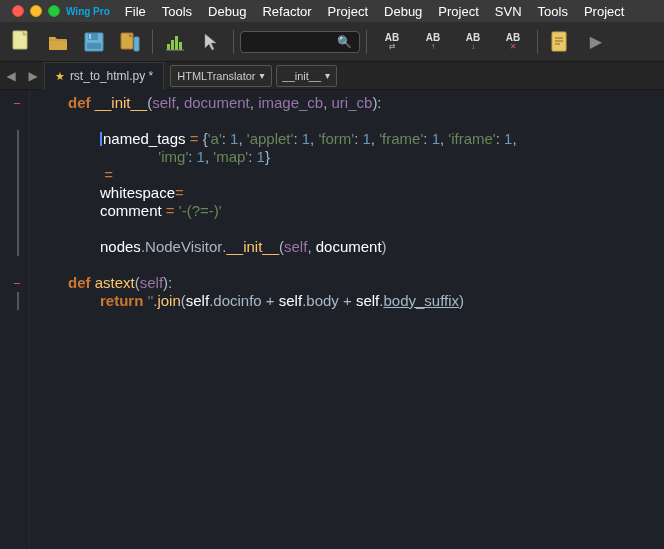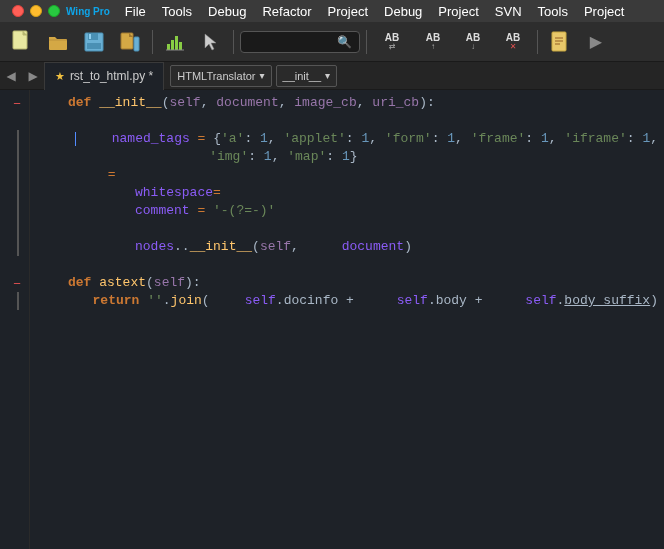--- a/index.html
+++ b/index.html
@@ -190,37 +190,37 @@
     #code-area {
       flex: 1;
       padding: 4px 0;
       overflow: hidden;
     }
     .code-line {
       height: 18px;
       display: flex;
       align-items: center;
       padding: 0 6px;
-      font-family: Liberation Mono, monospace;
-      font-size: 13px;
+      font-family: Liberation Sans, sans-serif;
+      font-size: 15px;
       white-space: pre;
       line-height: 18px;
     }
     .indent { display: inline-block; width: 32px; }
     .indent2 { display: inline-block; width: 64px; }
 
     
     .kw { color: #cc7832; font-weight: bold; } 
     .fn { color: #ffc66d; } 
     .param { color: #9876aa; }
     .str { color: #6a8759; }
     .num { color: #6897bb; }
     .op { color: #cc7832; }
     .plain { color: #a9b7c6; }
-    .var { color: #8b5cf6; padding-left: 35px; }
+    .var { color: #ffffff; }
     .method { color: #a9b7c6; }
     .underline { text-decoration: underline; }
 
     .left-margin {
       width: 30px;
       min-width: 30px;
       background: #1e2228;
       border-right: 1px solid #2a2a2a;
       display: flex;
       flex-direction: column;
@@ -450,21 +450,21 @@
 
     <div class="code-line">
       <span class="indent2"></span>
       <span class="var">comment</span><span class="op"> = </span><span class="str">'-(?=-)' </span>
     </div>
 
     <div class="code-line">&nbsp;</div>
 
     <div class="code-line">
       <span class="indent2"></span>
-      <span class="var">nodes</span><span class="plain">.</span><span class="plain">.</span><span class="fn">__init__</span><span class="plain">(</span><span class="param">self</span><span class="plain">, </span><span class="var">document</span><span class="plain">)</span>
+      <span class="var">nodes</span><span class="plain">.</span><span class="method">NodeVisitor</span><span class="plain">.</span><span class="fn">__init__</span><span class="plain">(</span><span class="param">self</span><span class="plain">, </span><span class="var">document</span><span class="plain">)</span>
     </div>
 
     <div class="code-line">&nbsp;</div>
 
     <div class="code-line">
       <span class="indent"></span>
       <span class="kw">def </span><span class="fn">astext</span><span class="plain">(</span><span class="param">self</span><span class="plain">):</span>
     </div>
 
     <div class="code-line">

